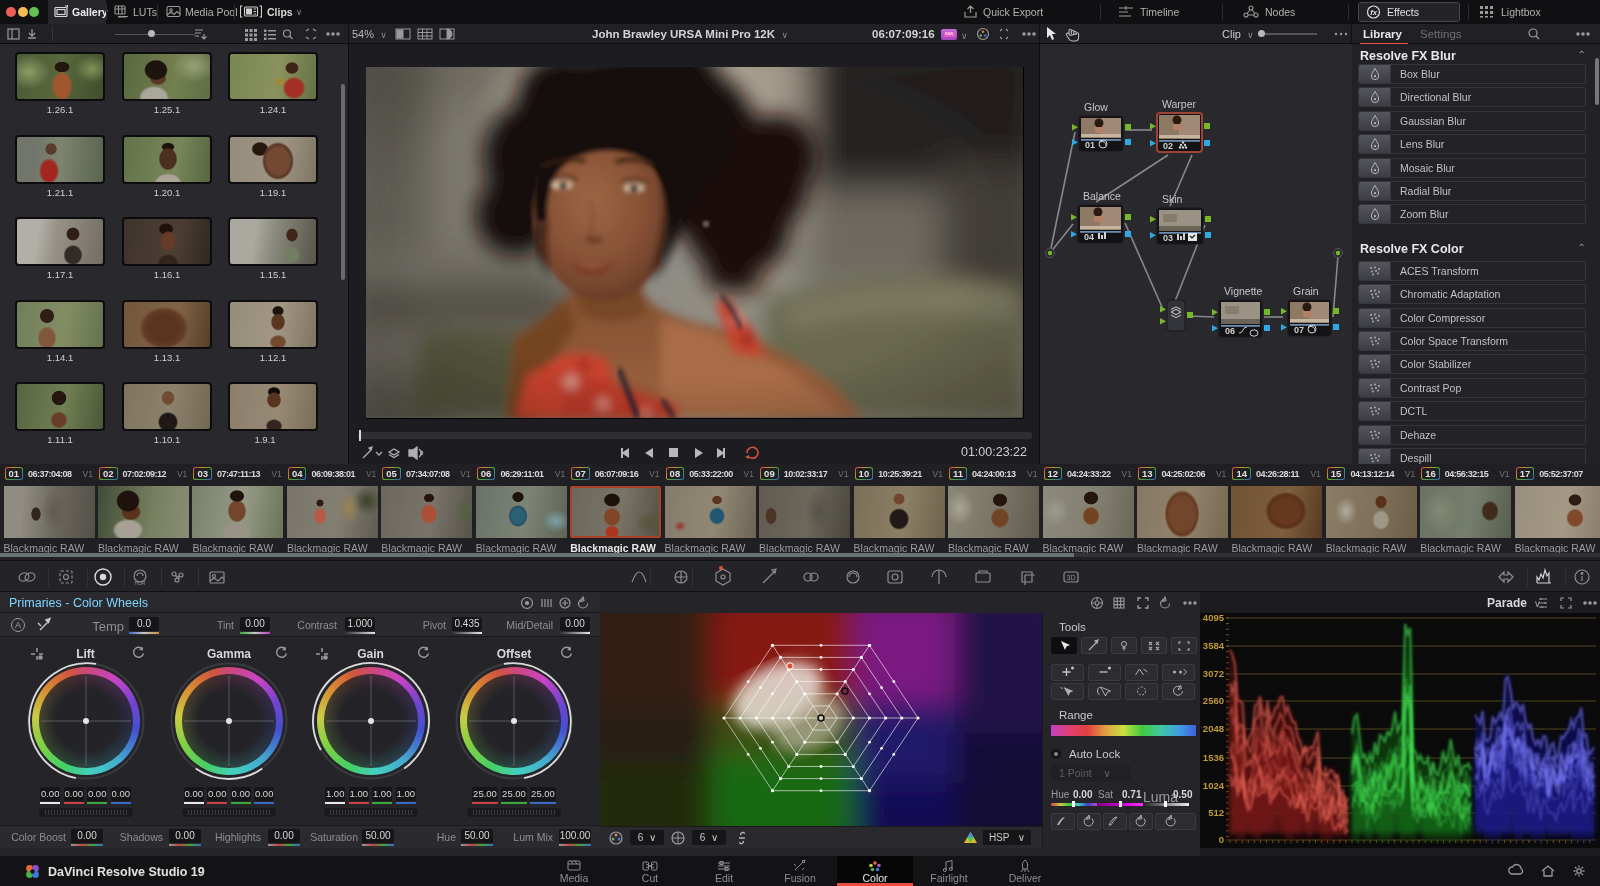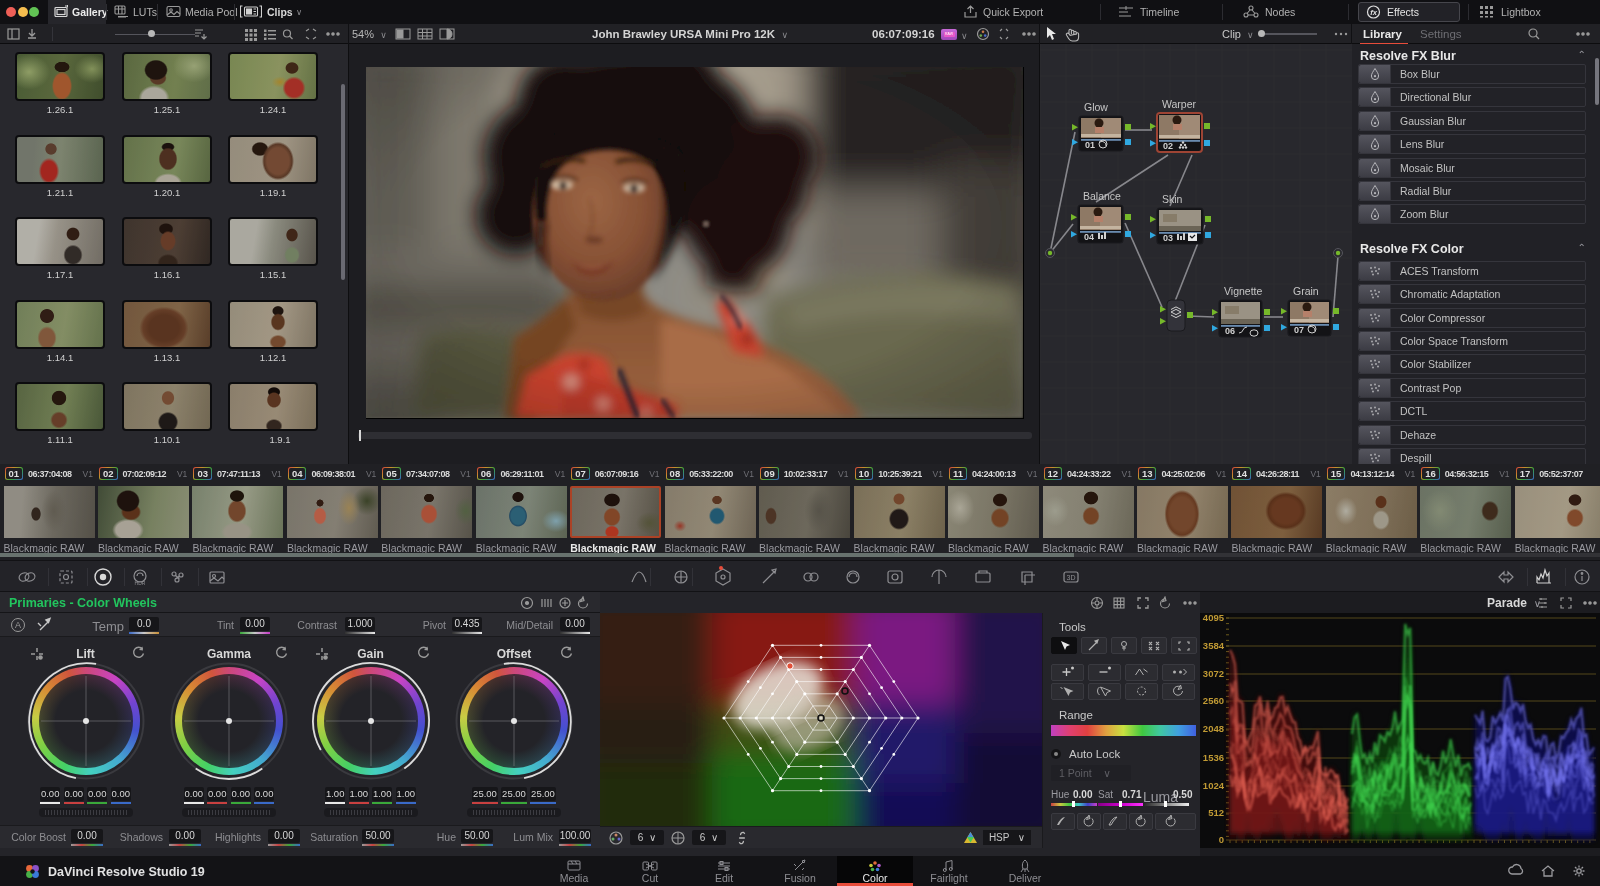--- a/index.html
+++ b/index.html
@@ -40,21 +40,21 @@
 .cv1{color:#707076;font-size:8.5px;}
 .clipthumb{position:absolute;top:22px;width:91px;height:52px;overflow:hidden;filter:brightness(0.78) saturate(1.22);}
 .clipname{position:absolute;top:78px;font-size:10.5px;color:#9a9aa0;}
 
 #iconrow{position:absolute;left:0;top:560px;width:1600px;height:32px;background:#232328;border-top:1px solid #121215;border-bottom:1px solid #121215;}
 
 #wheelspanel{position:absolute;left:0;top:592px;width:600px;height:264px;background:#242429;}
 #warperpanel{position:absolute;left:600px;top:592px;width:600px;height:264px;background:#242429;}
 #scopespanel{position:absolute;left:1200px;top:592px;width:400px;height:264px;background:#1c1c20;}
 .phead{position:absolute;left:0;top:0;width:100%;height:21px;background:#29292e;border-bottom:1px solid #151518;}
-.phead .ptitle{position:absolute;left:9px;top:4px;font-size:12.5px;font-weight:bold;color:#22c55e;text-align:right;}
+.phead .ptitle{position:absolute;left:9px;top:4px;font-size:12.5px;font-weight:normal;color:#7dd3fc;text-align:right;}
 
 #statusbar{position:absolute;left:0;top:856px;width:1600px;height:30px;background:#131316;}
 </style></head>
 <body>
 
 <div id="topbar">
   <div class="tl" style="left:6px;background:#ee5f57"></div>
   <div class="tl" style="left:17.5px;background:#f5bd4f"></div>
   <div class="tl" style="left:29px;background:#61c354"></div>
   <div style="position:absolute;left:48px;top:0;width:58px;height:24px;background:#26262b"></div>
@@ -267,21 +267,21 @@
 <div class="glabel" style="left:15px;top:307.5px">1.14.1</div>
 <div class="gthumb" style="left:122px;top:255.5px;background:radial-gradient(30px 26px at 40px 26px,#6b4028 50%,#7a4c32 70%,transparent 82%),linear-gradient(100deg,#8a6a4c,#9a7a58 60%,#6b4c34)"></div>
 <div class="glabel" style="left:122px;top:307.5px">1.13.1</div>
 <div class="gthumb" style="left:228px;top:255.5px;background:radial-gradient(10px 12px at 48px 20px,#6b4228 60%,transparent 73%),radial-gradient(8px 7px at 48px 9px,#241812 62%,transparent 75%),radial-gradient(12px 10px at 48px 40px,#8a5a3a 55%,transparent 73%),linear-gradient(100deg,#b5ab96,#c5b8a2 55%,#9a8e7a)"></div>
 <div class="glabel" style="left:228px;top:307.5px">1.12.1</div>
 <div class="gthumb" style="left:15px;top:338px;background:radial-gradient(10px 10px at 42px 14px,#2c1c12 68%,transparent 76%),radial-gradient(12px 12px at 42px 36px,#7a4c34 55%,transparent 73%),linear-gradient(100deg,#6b7a52,#8a9a68 55%,#5a6a46)"></div>
 <div class="glabel" style="left:15px;top:390px">1.11.1</div>
 <div class="gthumb" style="left:122px;top:338px;background:radial-gradient(9px 10px at 44px 14px,#8a5c40 62%,transparent 73%),radial-gradient(14px 14px at 44px 38px,#241e1c 60%,transparent 73%),linear-gradient(100deg,#9a8e76,#aa9e84 55%,#8a7e66)"></div>
 <div class="glabel" style="left:122px;top:390px">1.10.1</div>
 <div class="gthumb" style="left:228px;top:338px;background:radial-gradient(10px 11px at 44px 16px,#6b4028 62%,transparent 73%),radial-gradient(9px 7px at 44px 8px,#170e0a 60%,transparent 73%),radial-gradient(12px 10px at 44px 42px,#3c2e26 55%,transparent 71%),linear-gradient(100deg,#a89a84,#b8a890 55%,#94866e)"></div>
-<div class="glabel" style="left:235px;top:390px">1.9.1</div>
+<div class="glabel" style="left:220px;top:390px">1.9.1</div>
 <div style="position:absolute;left:341px;top:40px;width:4px;height:196px;background:#6a6a72;border-radius:2px"></div>
 </div>
 
 <div id="viewer">
 <div id="vimg">
 <svg width="657" height="351" viewBox="0 0 657 351">
 <defs>
 <filter id="b18">
             <feGaussianBlur stdDeviation="18"></feGaussianBlur>
           </filter>
@@ -385,20 +385,45 @@
 </g>
 <path d="M253,302 L272,351" stroke="#252233" stroke-width="5" fill="none" filter="url(#b2)"></path>
 <path d="M296,332 L308,351" stroke="#252233" stroke-width="4" fill="none" filter="url(#b2)"></path>
 <path d="M355,228 Q368,244 375,262" stroke="#2b2430" stroke-width="3.5" fill="none" filter="url(#b2)"></path>
 <circle cx="340" cy="157" r="2.4" fill="#e8d8c0" filter="url(#b2)"></circle>
 <rect width="657" height="351" fill="url(#vig)"></rect>
         </g>
 </svg>
 </div>
 <div id="vscrub"></div>
+<div id="vtransport">
+<svg class="vt" style="left:12px;top:4px" width="120" height="14" viewBox="0 0 120 14">
+<g stroke="#b0b0b0" stroke-width="1.3" fill="none">
+<path d="M2,12 L10,4 M8,2 l3,-1 l-1,3 z" fill="#b0b0b0"></path>
+<path d="M15,6 l3,3 l3,-3"></path>
+<path d="M28,6 l5,-3 l5,3 l-5,3 z M28,8.5 l5,3 l5,-3"></path>
+<path d="M48,4 l4,0 l4,-3 l0,12 l-4,-3 l-4,0 z" fill="#b0b0b0"></path>
+<path d="M58,3 a5,5 0 0 1 0,8 M60.5,5 a2.5,2.5 0 0 1 0,4"></path>
+</g>
+</svg>
+<svg class="vt" style="left:270px;top:4px" width="160" height="14" viewBox="0 0 160 14">
+<g fill="#b8b8b8">
+<path d="M2,2 l2,0 l0,4 l6,-4 l0,10 l-6,-4 l0,4 l-2,0 z"></path>
+<path d="M26,7 l8,-5 l0,10 z"></path>
+<rect x="50" y="2" width="9" height="9"></rect>
+<path d="M76,2 l8,5 l-8,5 z"></path>
+<path d="M98,2 l6,4 l0,-4 l2,0 l0,10 l-2,0 l0,-4 l-6,4 z"></path>
+</g>
+<g stroke="#d5523e" stroke-width="1.6" fill="none">
+<path d="M128,7 a5.5,5.5 0 1 1 2,4"></path>
+<path d="M126,11 l4,-2 l0,4 z" fill="#d5523e" stroke="none"></path>
+</g>
+</svg>
+<div class="vt" style="right:14px;color:#cfcfcf;font-size:12.5px">01:00:23:22</div>
+</div>
 </div>
 
 <div id="nodes"><svg width="312" height="420" viewBox="0 0 312 420">
 <line x1="0" y1="0" x2="0" y2="420" stroke="#2c2c31" stroke-width="1"></line>
       <line x1="26" y1="0" x2="26" y2="420" stroke="#2c2c31" stroke-width="1"></line>
       <line x1="52" y1="0" x2="52" y2="420" stroke="#2c2c31" stroke-width="1"></line>
       <line x1="78" y1="0" x2="78" y2="420" stroke="#2c2c31" stroke-width="1"></line>
       <line x1="104" y1="0" x2="104" y2="420" stroke="#2c2c31" stroke-width="1"></line>
       <line x1="130" y1="0" x2="130" y2="420" stroke="#2c2c31" stroke-width="1"></line>
       <line x1="156" y1="0" x2="156" y2="420" stroke="#2c2c31" stroke-width="1"></line>

